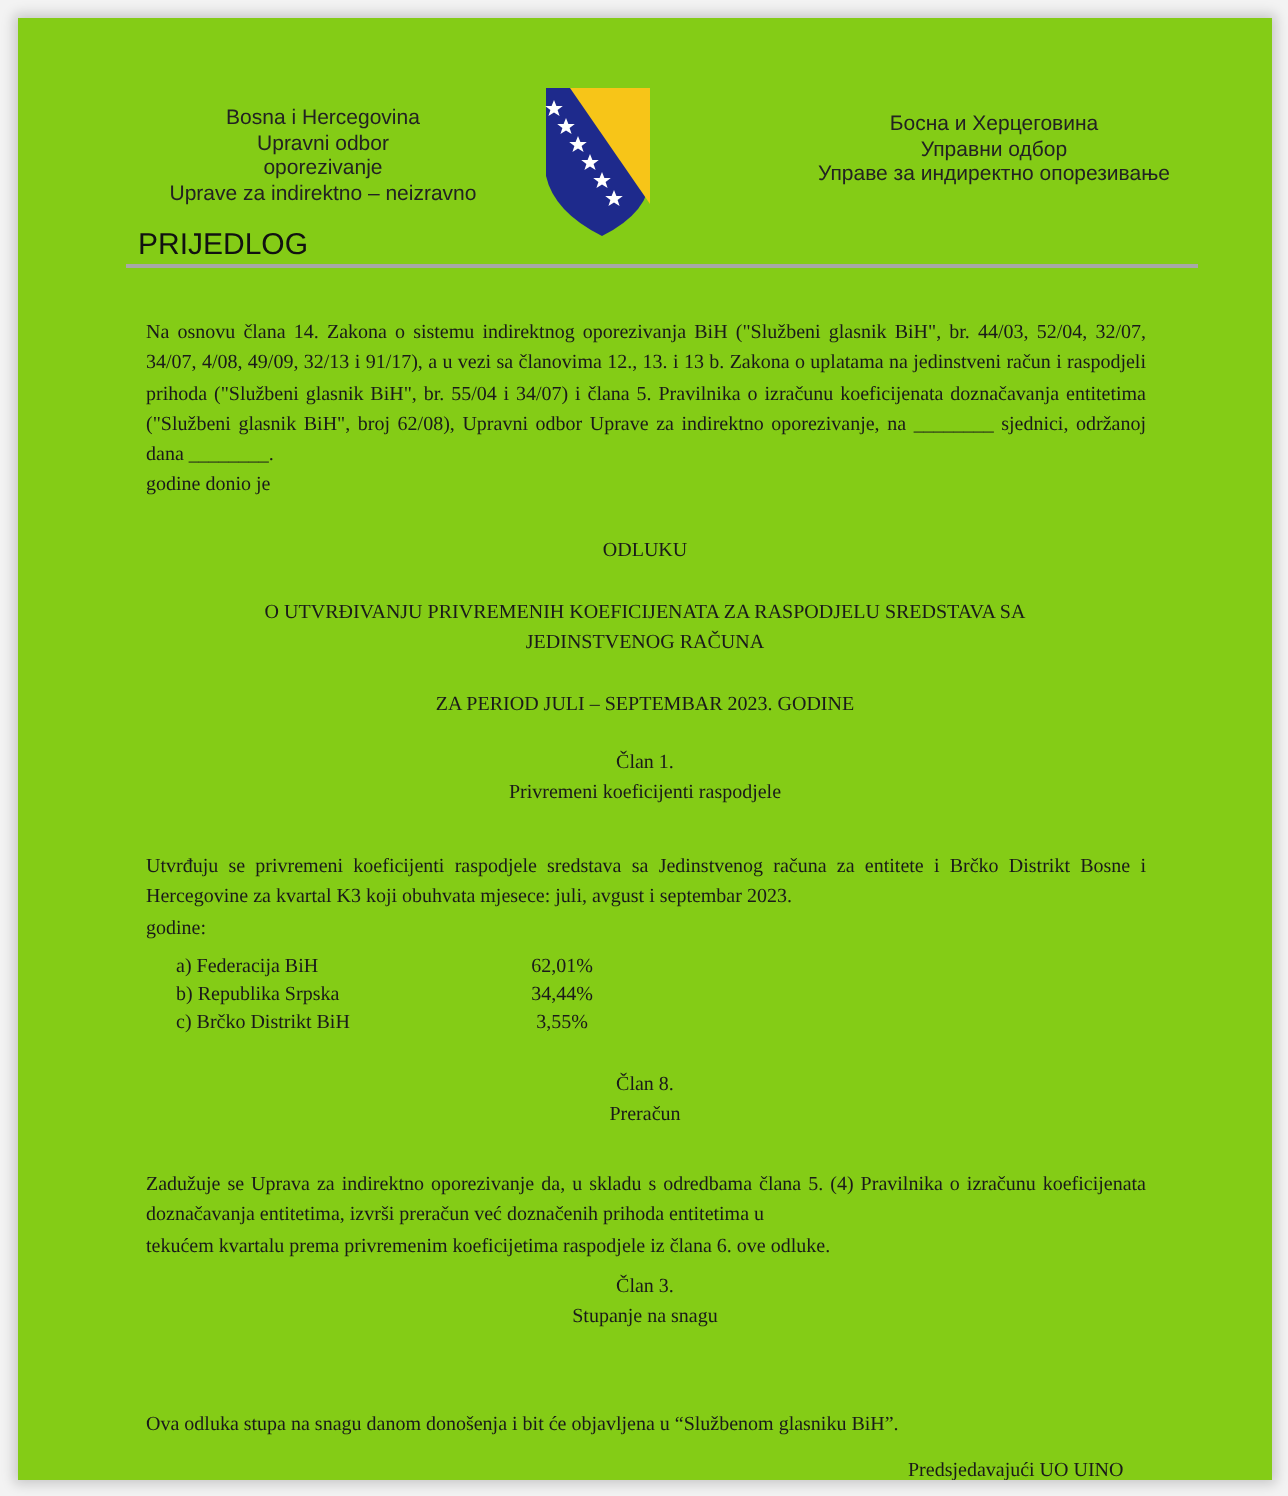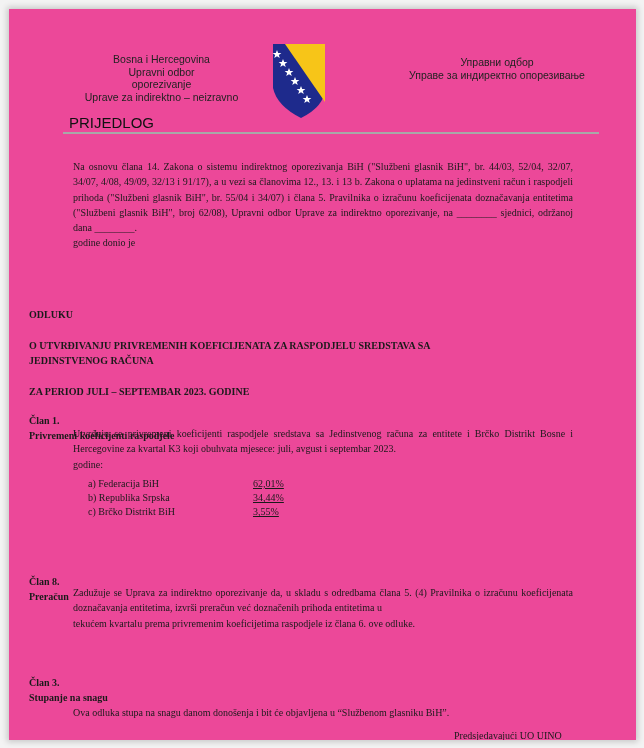--- a/index.html
+++ b/index.html
@@ -3,21 +3,21 @@
 <meta charset="utf-8">
 <style>
   html, body { margin: 0; padding: 0; }
   body {
     width: 644px; height: 748px; overflow: hidden;
     background: #f3f3f3;
     position: relative;
   }
   .page {
     position: absolute; left: 9px; top: 9px; width: 627px; height: 731px;
-    background: #ec4899;
+    background: #84cc16;
     box-shadow: 0 0 6px 2px rgba(0,0,0,0.18);
     overflow: hidden;
   }
   .hdr-left, .hdr-right {
     position: absolute;
     font-family: "Liberation Sans", sans-serif;
     font-size: 10.5px; line-height: 12.5px; color: #222;
     text-align: center;
   }
   .hdr-left { left: 50px; top: 44px; width: 205px; }
@@ -34,28 +34,28 @@
     background: #a8a8a8;
   }
   .serif {
     font-family: "Liberation Serif", serif; color: #1a1a1a;
     font-size: 10px; line-height: 15.3px;
   }
   .para {
     position: absolute; left: 64px; width: 500px; text-align: justify;
   }
   .center-b {
-    position: absolute; left: 20px; width: 587px; text-align: left; font-weight: bold; margin-top: 39px;
+    position: absolute; left: 20px; width: 587px; text-align: center; font-weight: normal;
   }
   .coef {
     position: absolute; left: 79px; top: 467px; width: 260px;
   }
   .coef-row { display: flex; height: 14.2px; }
   .coef-row .lbl { width: 165px; }
-  .coef-row .val { width: 56px; text-align: left; text-decoration: underline; }
+  .coef-row .val { width: 56px; text-align: center; }
   .sign {
     position: absolute; left: 445px; top: 719px;
   }
 </style>
 </head>
 <body>
 
 <div class="page">
 
   <div class="hdr-left">
@@ -72,20 +72,21 @@
       <polygon points="6,8 7.2,11 10.4,11 7.8,13 8.8,16 6,14.2 3.2,16 4.2,13 1.6,11 4.8,11"></polygon>
       <polygon points="12,17 13.2,20 16.4,20 13.8,22 14.8,25 12,23.2 9.2,25 10.2,22 7.6,20 10.8,20"></polygon>
       <polygon points="18,26 19.2,29 22.4,29 19.8,31 20.8,34 18,32.2 15.2,34 16.2,31 13.6,29 16.8,29"></polygon>
       <polygon points="24,35 25.2,38 28.4,38 25.8,40 26.8,43 24,41.2 21.2,43 22.2,40 19.6,38 22.8,38"></polygon>
       <polygon points="30,44 31.2,47 34.4,47 31.8,49 32.8,52 30,50.2 27.2,52 28.2,49 25.6,47 28.8,47"></polygon>
       <polygon points="36,53 37.2,56 40.4,56 37.8,58 38.8,61 36,59.2 33.2,61 34.2,58 31.6,56 34.8,56"></polygon>
     </g>
   </svg>
 
   <div class="hdr-right">
+    <div>Босна и Херцеговина</div>
     <div>Управни одбор</div>
     <div>Управе за индиректно опорезивање</div>
   </div>
 
   <div class="prijedlog">PRIJEDLOG</div>
   <div class="hline"></div>
 
   <div class="para serif" style="top:150px;">
     <div>Na osnovu člana 14. Zakona o sistemu indirektnog oporezivanja BiH ("Službeni glasnik BiH", br. 44/03, 52/04, 32/07, 34/07, 4/08, 49/09, 32/13 i 91/17), a u vezi sa članovima 12., 13. i 13 b. Zakona o uplatama na jedinstveni račun i raspodjeli prihoda ("Službeni glasnik BiH", br. 55/04 i 34/07) i člana 5. Pravilnika o izračunu koeficijenata doznačavanja entitetima ("Službeni glasnik BiH", broj 62/08), Upravni odbor Uprave za indirektno oporezivanje, na ________ sjednici, održanoj dana ________.</div>
     <div>godine donio je</div>

